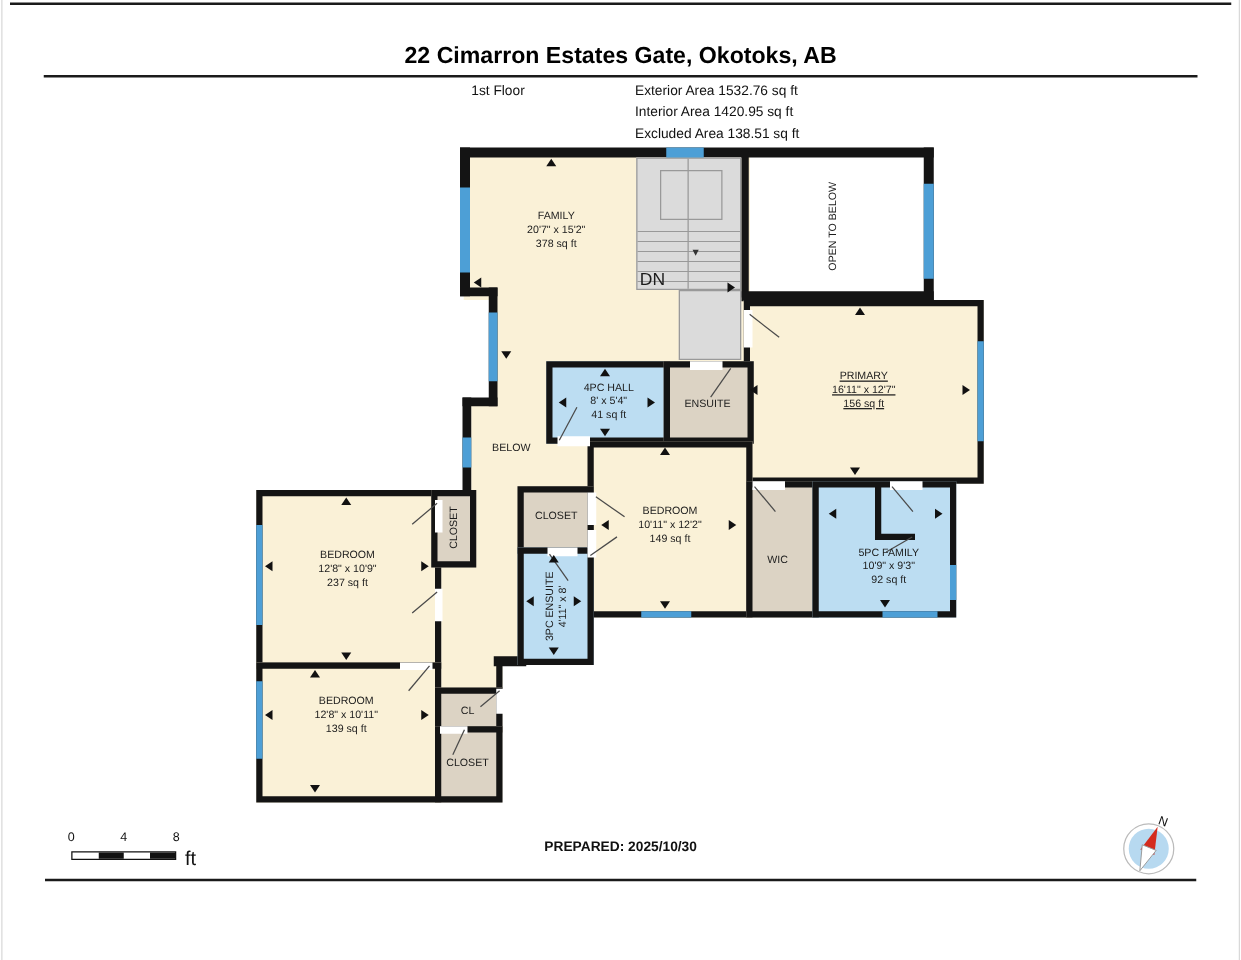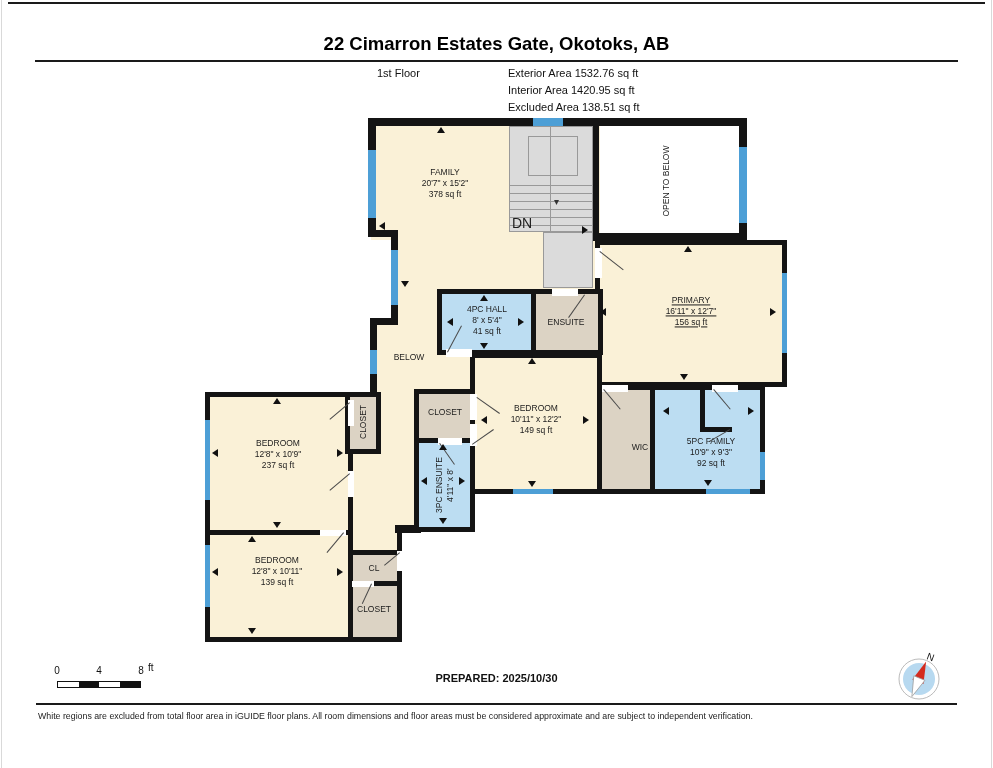--- a/index.html
+++ b/index.html
@@ -24,21 +24,21 @@
   .ar.rt{border-top:4px solid transparent;border-bottom:4px solid transparent;border-left:6px solid #111;}
   .stairline{position:absolute;background:#999;z-index:3;}
   #title{position:absolute;top:33px;left:0;width:100%;text-align:center;font-size:18.5px;font-weight:bold;color:#000;z-index:8;}
   .hdr-small{position:absolute;font-size:11px;color:#111;z-index:8;}
   .rule{position:absolute;background:#1a1a1a;z-index:8;}
   #disclaimer{position:absolute;left:38px;top:711px;font-size:8.8px;color:#222;z-index:8;}
   #prepared{position:absolute;left:0;top:672px;width:100%;text-align:center;font-size:11px;font-weight:600;color:#111;z-index:8;}
   .tick{position:absolute;font-size:10px;color:#111;transform:translateX(-50%);z-index:8;}
   #scalebar{position:absolute;left:57px;top:681px;width:84px;height:7px;border:1px solid #111;box-sizing:border-box;display:flex;z-index:8;}
   #scalebar i{flex:1;} #scalebar i:nth-child(2),#scalebar i:nth-child(4){background:#111;}
-  #ftunit{position:absolute;left:148px;top:662px;font-size:10px;color:#111;z-index:8;}
+  #ftunit{position:absolute;left:148px;top:679px;font-size:16px;color:#111;z-index:8;}
   .edge{position:absolute;background:#d9d9d9;z-index:9;}
 </style>
 </head>
 <body>
 
 <div id="page">
 
   <div class="rule" style="left:8px;top:2px;width:977px;height:2px;"></div>
   <div class="edge" style="left:1px;top:0;width:1px;height:768px;"></div>
   <div class="edge" style="left:991px;top:0;width:1px;height:768px;"></div>
@@ -197,21 +197,21 @@
   </div>
   <div class="vlbl" style="left:445px;top:485px;">
     <span>3PC ENSUITE</span>
     <span>4'11" x 8'</span>
   </div>
   <div class="lbl" style="left:536px;top:420px;">
     <span>BEDROOM</span>
     <span>10'11" x 12'2"</span>
     <span>149 sq ft</span>
   </div>
-  <div class="lbl" style="left:640px;top:448px;">
+  <div class="lbl" style="left:622px;top:448px;">
     <span>WIC</span>
   </div>
   <div class="lbl" style="left:711px;top:453px;">
     <span>5PC FAMILY</span>
     <span>10'9" x 9'3"</span>
     <span>92 sq ft</span>
   </div>
   <div class="lbl" style="left:278px;top:455px;">
     <span>BEDROOM</span>
     <span>12'8" x 10'9"</span>
@@ -249,15 +249,14 @@
     <circle cx="27" cy="31" r="20" fill="#ffffff" stroke="#bbbbbb" stroke-width="1"></circle>
     <circle cx="27" cy="31" r="16" fill="#B7D9F0"></circle>
     <g transform="rotate(22 27 31)">
       <polygon points="27,12 33,34 21,34" fill="#D42B1E"></polygon>
       <polygon points="27,50 33,30 21,30" fill="#ffffff" stroke="#999999" stroke-width="0.7"></polygon>
     </g>
     <text x="34" y="11" font-size="10" fill="#111" transform="rotate(20 34 11)" font-family="Liberation Sans, sans-serif">N</text>
   </svg>
 
   <div class="rule" style="left:36px;top:703px;width:921px;height:2px;"></div>
-  <div id="disclaimer">White regions are excluded from total floor area in iGUIDE floor plans. All room dimensions and floor areas must be considered approximate and are subject to independent verification.</div>
 
 </div>
 
 </body></html>

